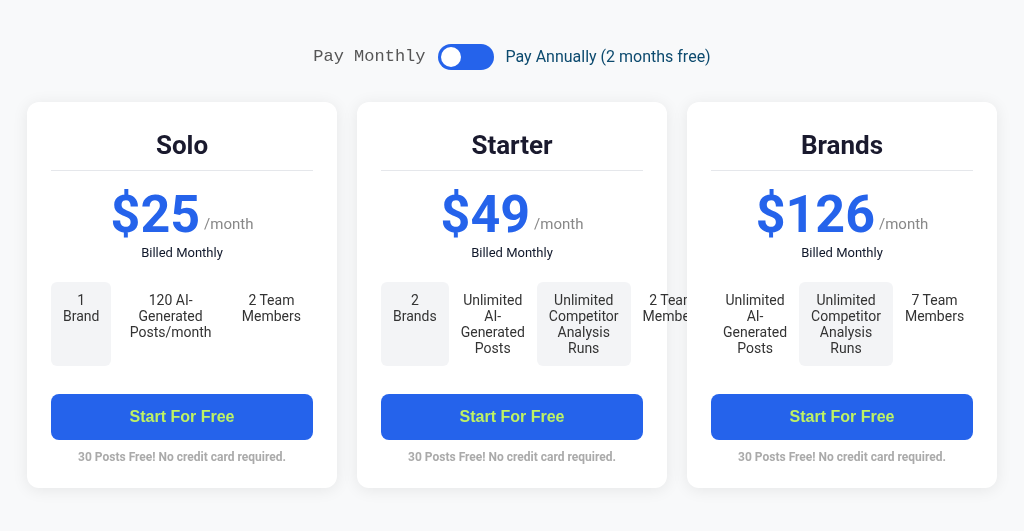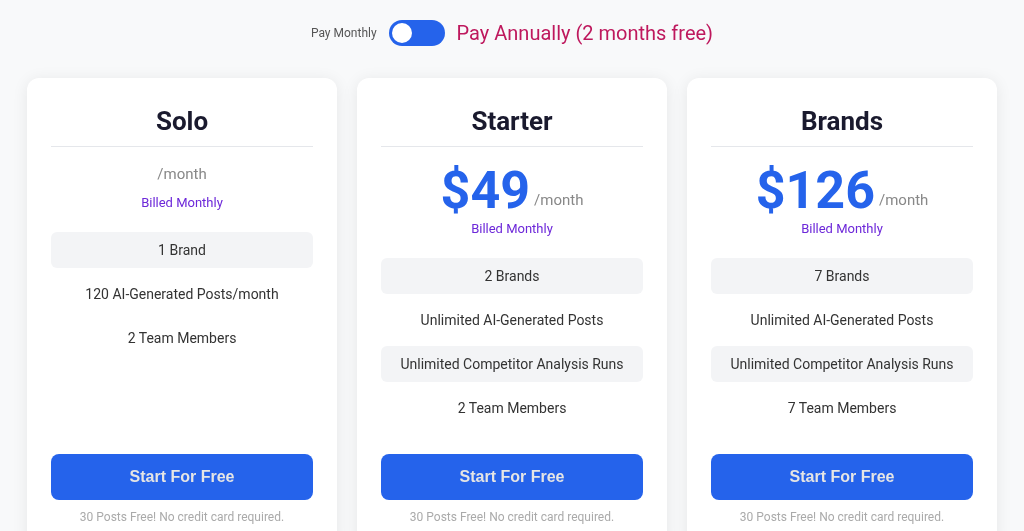--- a/index.html
+++ b/index.html
@@ -15,22 +15,23 @@
     }
 
     .billing-toggle {
       display: flex;
       align-items: center;
       gap: 12px;
       margin-bottom: 32px;
     }
 
     .billing-label {
-      font-size: 12px;
+      font-size: 17px;
       color: #555;
+      font-family: Liberation Mono, monospace;
     }
 
     .toggle-switch {
       position: relative;
       width: 56px;
       height: 26px;
       background: #2563eb;
       border-radius: 13px;
       cursor: pointer;
       flex-shrink: 0;
@@ -40,22 +41,22 @@
       position: absolute;
       top: 3px;
       left: 3px;
       width: 20px;
       height: 20px;
       background: white;
       border-radius: 50%;
     }
 
     .billing-label-annual {
-      font-size: 20px;
-      color: #be185d;
+      font-size: 16px;
+      color: #0c4a6e;
     }
 
     .plans-container {
       display: flex;
       gap: 20px;
       align-items: stretch;
     }
 
     .plan-card {
       background: white;
@@ -97,28 +98,28 @@
     }
 
     .plan-period {
       font-size: 15px;
       color: #888;
       margin-bottom: 8px;
     }
 
     .plan-billing {
       font-size: 13px;
-      color: #6d28d9;
+      color: #0f172a;
       margin-bottom: 18px;
     }
 
     .plan-features {
       width: 100%;
       display: flex;
-      flex-direction: column;
+      flex-direction: row;
       gap: 0;
       margin-bottom: 24px;
       flex: 1;
     }
 
     .plan-feature {
       text-align: center;
       padding: 10px 12px;
       font-size: 14px;
       color: #333;
@@ -132,51 +133,53 @@
 
     .plan-feature.plain {
       background: transparent;
       margin: 4px 0;
     }
 
     .plan-cta {
       width: 100%;
       padding: 14px;
       background: #2563eb;
-      color: #e5e5e5;
+      color: #bef264;
       border: none;
       border-radius: 8px;
       font-size: 16px;
       font-weight: 600;
       cursor: pointer;
       margin-bottom: 10px;
     }
 
     .plan-note {
       font-size: 12px;
       color: #aaa;
       text-align: center;
+      font-weight: bold;
     }
   </style>
 </head>
 <body>
 
 <div class="billing-toggle">
   <span class="billing-label">Pay Monthly</span>
   <div class="toggle-switch">
     <div class="toggle-knob"></div>
   </div>
   <span class="billing-label-annual">Pay Annually (2 months free)</span>
 </div>
 
 <div class="plans-container" id="plans-container">
 <div class="plan-card">
       <div class="plan-name">Solo</div>
       <div class="plan-divider"></div>
       <div class="plan-price-row">
+        <span class="plan-price">$25</span>
         <span class="plan-period">/month</span>
       </div>
       <div class="plan-billing">Billed Monthly</div>
       <div class="plan-features">
         <div class="plan-feature highlighted">1 Brand</div>
         <div class="plan-feature plain">120 AI-Generated Posts/month</div>
         <div class="plan-feature plain">2 Team Members</div>
       </div>
       <button class="plan-cta">Start For Free</button>
       <div class="plan-note">30 Posts Free! No credit card required.</div>
@@ -200,21 +203,20 @@
     </div>
     <div class="plan-card">
       <div class="plan-name">Brands</div>
       <div class="plan-divider"></div>
       <div class="plan-price-row">
         <span class="plan-price">$126</span>
         <span class="plan-period">/month</span>
       </div>
       <div class="plan-billing">Billed Monthly</div>
       <div class="plan-features">
-        <div class="plan-feature highlighted">7 Brands</div>
         <div class="plan-feature plain">Unlimited AI-Generated Posts</div>
         <div class="plan-feature highlighted">Unlimited Competitor Analysis Runs</div>
         <div class="plan-feature plain">7 Team Members</div>
       </div>
       <button class="plan-cta">Start For Free</button>
       <div class="plan-note">30 Posts Free! No credit card required.</div>
     </div>
   </div>
 
 </body></html>

